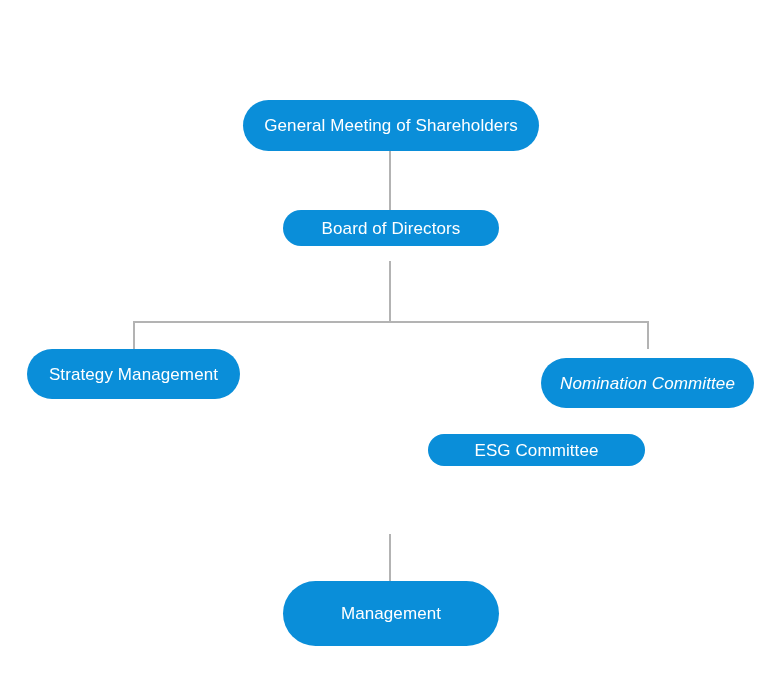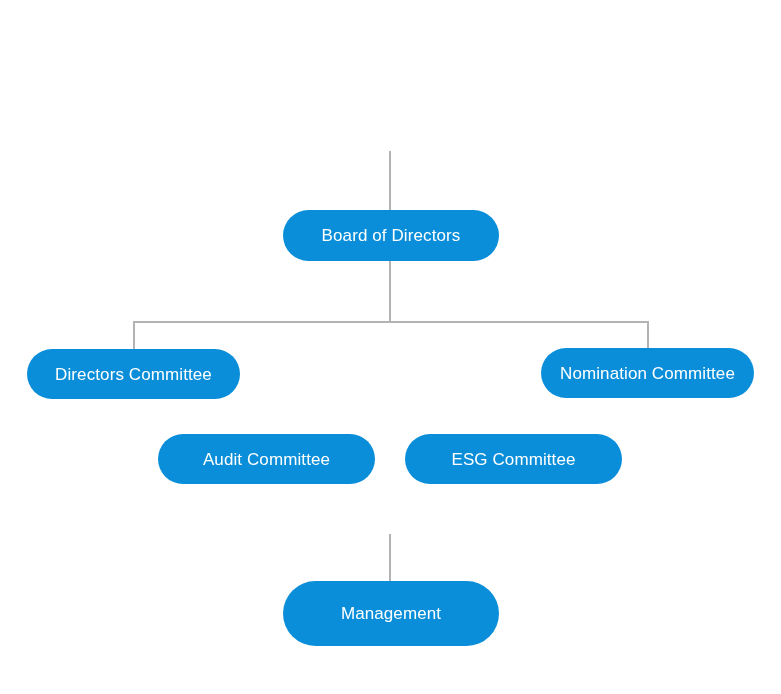--- a/index.html
+++ b/index.html
@@ -41,26 +41,26 @@
     letter-spacing: 0.1px;
     line-height: 1;
     text-align: center;
     white-space: nowrap;
     padding: 0 14px;
     -webkit-font-smoothing: antialiased;
   }
 
   
   .n-shareholders  { left: 243px; top: 100px; width: 296px; height: 51px; }
-  .n-board         { left: 283px; top: 210px; width: 216px; height: 51px; text-align: center; }
+  .n-board         { left: 283px; top: 210px; width: 216px; height: 36px; text-align: center; }
   .n-strategy      { left:  27px; top: 349px; width: 213px; height: 50px; }
   .n-remuneration  { left: 292px; top: 349px; width: 215px; height: 50px; }
-  .n-nomination    { left: 541px; top: 348px; width: 213px; height: 50px; }
+  .n-nomination    { left: 541px; top: 358px; width: 213px; height: 50px; font-style: italic; }
   .n-audit         { left: 158px; top: 434px; width: 217px; height: 50px; }
-  .n-esg           { left: 405px; top: 434px; width: 217px; height: 50px; }
+  .n-esg           { left: 428px; top: 434px; width: 217px; height: 32px; }
   .n-management    { left: 283px; top: 581px; width: 216px; height: 65px; }
 
   
   .c-shareholders-board { left: 389px; top: 151px;  height: 59px; }
   .c-board-bracket      { left: 389px; top: 261px;  height: 61px; }
   .c-bracket-bar        { left: 133px; top: 321px;  width: 516px; }
   .c-bracket-left       { left: 133px; top: 321px;  height: 28px; }
   .c-bracket-right      { left: 647px; top: 321px;  height: 28px; }
   .c-committees-mgmt    { left: 389px; top: 534px;  height: 47px; }
 </style>
@@ -74,37 +74,37 @@
   <div class="connector v c-board-bracket"></div>
 
   <div class="connector h c-bracket-bar"></div>
 
   <div class="connector v c-bracket-left"></div>
 
   <div class="connector v c-bracket-right"></div>
 
   <div class="connector v c-committees-mgmt"></div>
 
+  <div class="node n-shareholders">
+    <span>General Meeting of Shareholders</span>
+  </div>
 
   <div class="node n-board">
     <span>Board of Directors</span>
   </div>
 
   <div class="node n-strategy">
-    <span>Directors Committee</span>
+    <span>Strategy Management</span>
   </div>
 
 
   <div class="node n-nomination">
     <span>Nomination Committee</span>
   </div>
 
-  <div class="node n-audit">
-    <span>Audit Committee</span>
-  </div>
 
   <div class="node n-esg">
     <span>ESG Committee</span>
   </div>
 
   <div class="node n-management">
     <span>Management</span>
   </div>
 
 </div>

